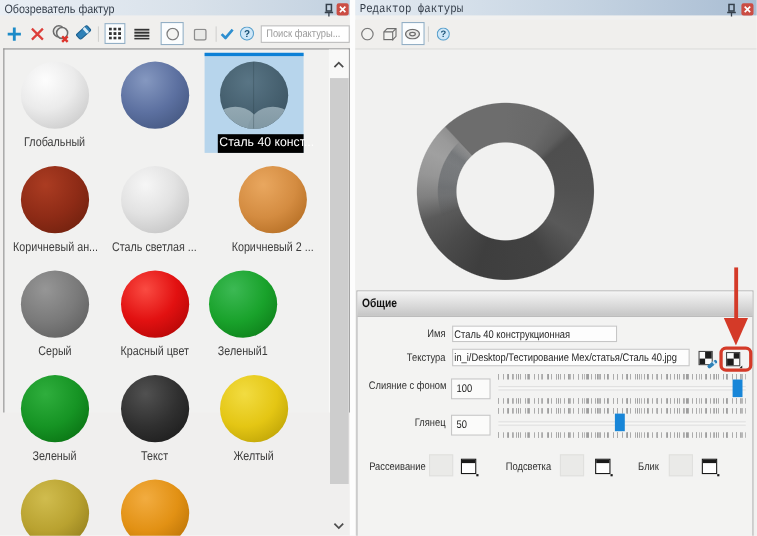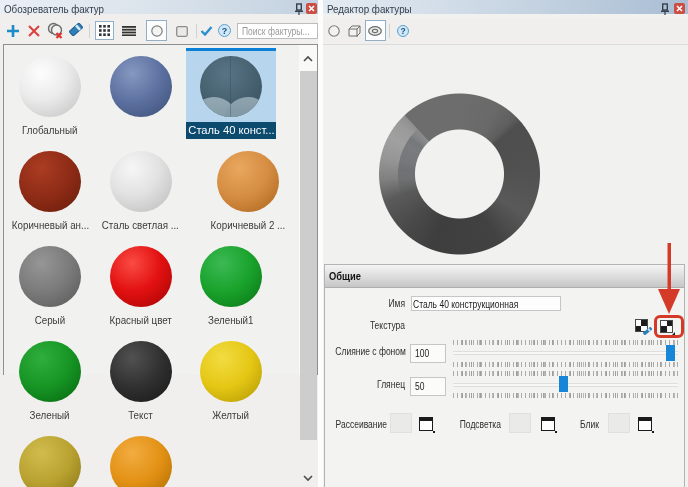--- a/index.html
+++ b/index.html
@@ -3,21 +3,21 @@
 <style>
 html,body{margin:0;padding:0;}
 body{width:688px;height:487px;position:relative;overflow:hidden;background:#fdfdfd;
      font-family:"Liberation Sans",sans-serif;font-size:11px;color:#333;}
 .abs{position:absolute;}
 
 #lp{position:absolute;left:0;top:0;width:318px;height:487px;background:#f0efee;}
 #rp{position:absolute;left:323px;top:0;width:365px;height:487px;background:#f1f1f0;}
 .tbar{position:absolute;left:0;top:0;right:0;height:14px;}
 #lp .tbar{background:linear-gradient(90deg,#eaeff5 0%,#d8e1ea 55%,#c2d1e0 100%);}
-#rp .tbar{background:linear-gradient(90deg,#e4ebf2 0%,#c6d4e2 55%,#a9bdd3 100%);}
+#rp .tbar{background:linear-gradient(90deg,#e4ebf2 0%,#c6d4e2 55%,#a9bdd3 100%);font-family:Liberation Mono, monospace;}
 .tbar .tt{position:absolute;left:4px;top:3px;font-size:11px;color:#353e4a;transform:scaleX(.89);transform-origin:0 50%;white-space:nowrap;}
 .closebox{position:absolute;top:3px;width:11px;height:11px;background:#cb4d44;border-radius:2px;}
 .closebox svg{position:absolute;left:2px;top:2px;}
 
 .tools{position:absolute;left:0;top:18px;right:0;height:26px;background:#f0efed;}
 .sep{position:absolute;top:6px;width:1px;height:14px;background:#d2d2d0;}
 .tbtn{position:absolute;top:3px;width:19px;height:19px;border:1px solid #93afc5;background:#fbfdfe;box-sizing:border-box;}
 
 #lc{position:absolute;left:3px;top:44px;width:315px;height:331px;box-sizing:border-box;
     border:1px solid #8f8f8f;border-bottom:none;background:#f1f1f0;}
@@ -26,21 +26,21 @@
 #sb .thumb{position:absolute;left:1px;right:0px;top:26px;height:369px;background:#cdcdcd;}
 .chev{position:absolute;width:10px;height:10px;}
 
 .cell{position:absolute;width:90px;height:91px;}
 .cell .lab{position:absolute;left:-8px;right:-8px;top:74px;height:17px;text-align:center;
   font-size:11.5px;color:#3c3c3c;white-space:nowrap;line-height:16px;}
 .cell .lab b{font-weight:normal;display:inline-block;transform:scaleX(.85);}
 .cell.sel .lab b{transform:scaleX(.97);}
 .cell.sel{background:#b7d5ec;}
 .cell.sel:before{content:"";position:absolute;left:0;top:0;right:0;height:3px;background:#0c80d6;}
-.cell.sel .lab{left:0;right:0;background:#0c4a6e;color:#fff;}
+.cell.sel .lab{left:12px;right:0;background:#000000;color:#fff;}
 .sp{position:absolute;left:14px;top:8px;width:62px;height:61px;border-radius:50%;}
 
 #rc{position:absolute;left:0;top:44px;right:0;bottom:0;background:#f1f1f0;border-top:1px solid #dcdcda;}
 
 #torus{position:absolute;left:55px;top:92px;width:163px;height:164px;border-radius:50%;
  background:conic-gradient(from 0deg,
    #6d6d6d 0deg,#696969 30deg,#5e5e5e 44deg,#4e4e4e 50deg,
    #515151 88deg,#595959 122deg,#4c4c4c 138deg,
    #424242 150deg,#3e3e3e 200deg,#4a4a4a 226deg,
    #5a5a5a 250deg,#808080 266deg,#969696 282deg,#a0a0a0 298deg,
@@ -192,21 +192,21 @@
       </div>
 
     <div class="cell" style="left:1px;top:193px;text-decoration:underline;">
         <div class="sp" style="background:radial-gradient(circle at 36% 28%,#969696,#7a7a7a 50%,#636363 82%,#545454 100%)"></div>
         <div class="lab"><b>Серый</b></div>
       </div>
     <div class="cell" style="left:91.5px;top:193px;">
         <div class="sp" style="background:radial-gradient(circle at 36% 28%,#fa4b42,#e21111 48%,#bb0808 80%,#a30505 100%)"></div>
         <div class="lab"><b>Красный цвет</b></div>
       </div>
-    <div class="cell" style="left:182px;top:193px;text-decoration:underline;">
+    <div class="cell" style="left:172px;top:193px;text-decoration:underline;">
         <div class="sp" style="background:radial-gradient(circle at 36% 28%,#3cb954,#19a22b 50%,#0f831c 82%,#0a7014 100%)"></div>
         <div class="lab"><b>Зеленый1</b></div>
       </div>
 
     <div class="cell" style="left:1px;top:288px;">
         <div class="sp" style="background:radial-gradient(circle at 36% 28%,#2fae3d,#169424 50%,#0b7615 82%,#076010 100%)"></div>
         <div class="lab"><b>Зеленый</b></div>
       </div>
     <div class="cell" style="left:91.5px;top:288px;">
         <div class="sp" style="background:radial-gradient(circle at 36% 28%,#515151,#303030 50%,#1f1f1f 82%,#161616 100%)"></div>
@@ -277,20 +277,21 @@
     </div>
   <div id="gb">
     <div class="hdr">
         <span>Общие</span>
       </div>
   </div>
 
   <div class="flab" style="left:0px;top:298px;width:82px;">Имя</div>
   <div class="field" style="left:88px;top:296px;width:150px;height:15px;"><span>Сталь 40 конструкционная</span></div>
   <div class="flab" style="left:0px;top:320px;width:82px;">Текстура</div>
+  <div class="field" style="left:88px;top:317px;width:216px;height:16px;"><span>in_i/Desktop/Тестирование Mex/статья/Сталь 40.jpg</span></div>
 
   <div class="chk" style="left:311.5px;top:319px;">
       <i class="a"></i>
       <i class="b"></i>
     </div>
   <svg class="abs" style="left:320px;top:327px" width="9" height="8" viewBox="0 0 9 8">
     <g transform="rotate(-38 4.5 4)">
         <rect x="-0.5" y="2.4" width="10" height="3.4" rx="0.5" fill="#2e81b8"></rect>
         <rect x="5.6" y="2.4" width="1.8" height="3.4" fill="#cfe7f8"></rect>
       </g>

